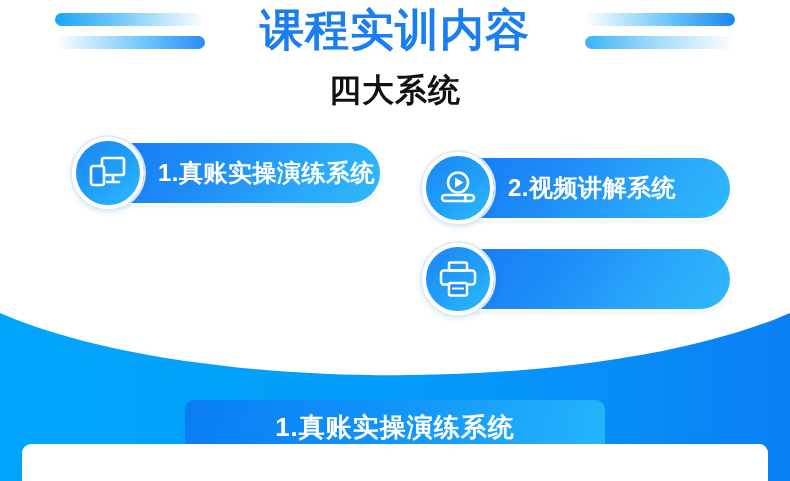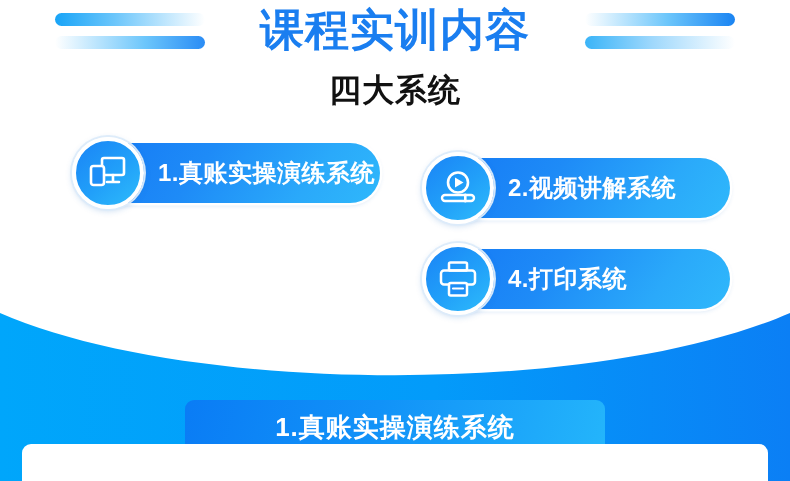--- a/index.html
+++ b/index.html
@@ -183,21 +183,20 @@
 
   <div class="pill" id="pill-4">
     <div class="pill-icon-wrap">
       <svg width="40" height="38" viewBox="0 0 40 38">
         <rect x="11" y="2.5" width="18" height="8" rx="1.6" fill="none" stroke="#ffffff" stroke-width="2.5"></rect>
         <rect x="3" y="10.5" width="34" height="14" rx="3" fill="none" stroke="#ffffff" stroke-width="2.5"></rect>
         <rect x="11" y="23" width="18" height="12.5" rx="1.8" fill="#1d8ef7" stroke="#ffffff" stroke-width="2.5"></rect>
         <path d="M15 28.5 h10" stroke="#ffffff" stroke-width="2.2" stroke-linecap="round"></path>
       </svg>
     </div>
-    <div class="pill-label">4.打印系统</div>
   </div>
 
   <div id="blue-band">
     <svg width="790" height="181" viewBox="0 0 790 181" preserveAspectRatio="none">
       <defs>
         <linearGradient id="bandGrad" x1="0" y1="0" x2="1" y2="0">
           <stop offset="0%" stop-color="#00a6fb"></stop>
           <stop offset="55%" stop-color="#039bfa"></stop>
           <stop offset="100%" stop-color="#0b7ff5"></stop>
         </linearGradient>

